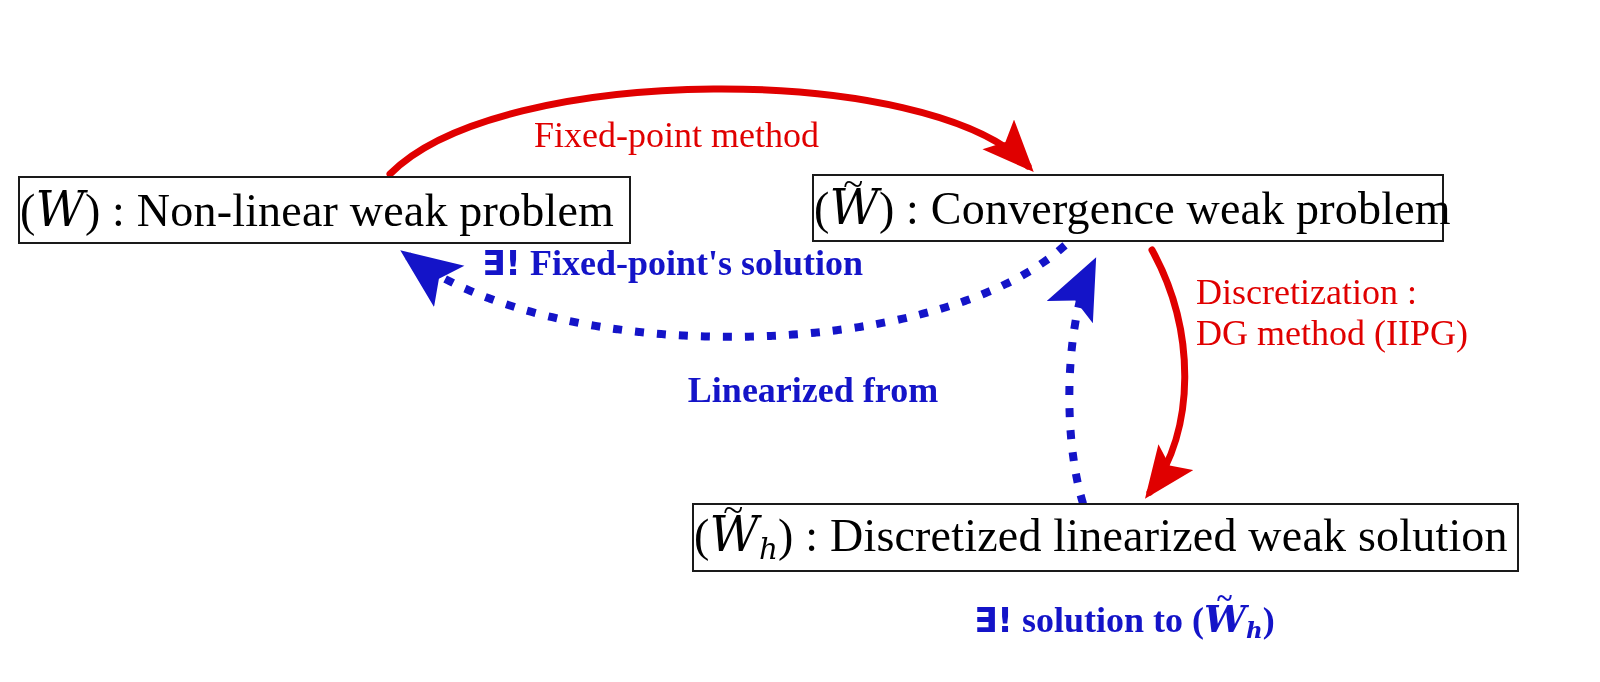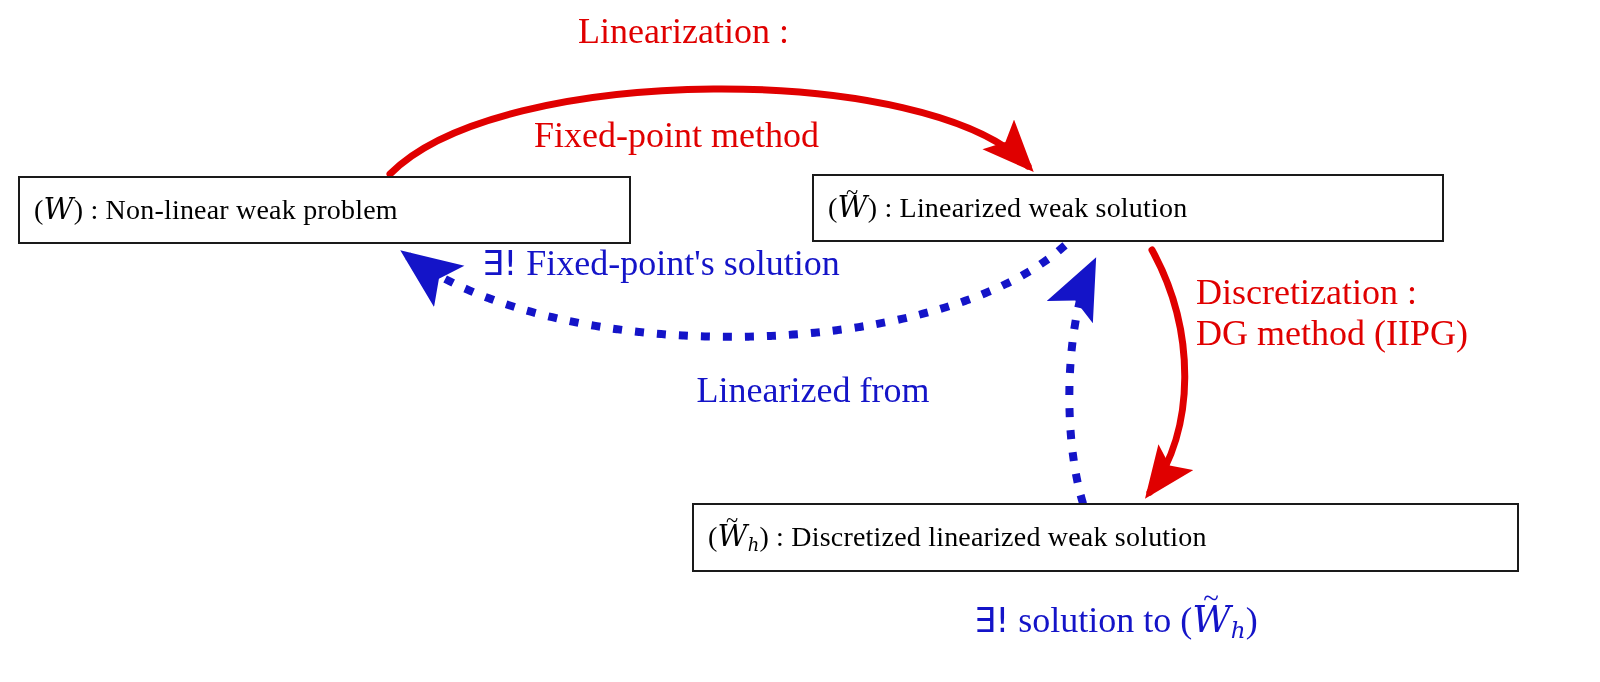--- a/index.html
+++ b/index.html
@@ -32,39 +32,38 @@
     position: absolute;
     box-sizing: border-box;
     border: 2px solid #1a1a1a;
     background: #ffffff;
     display: flex;
     align-items: center;
     white-space: nowrap;
     color: #000000;
   }
   .node-label {
-    font-size: 28px;
+    font-size: 46px;
     line-height: 1;
     letter-spacing: 0.2px;
-    padding-left: 14px;
   }
 
   #box-nonlinear { left: 18px;  top: 176px; width: 613px; height: 68px; }
   #box-linearized { left: 812px; top: 174px; width: 632px; height: 68px; }
   #box-discretized { left: 692px; top: 503px; width: 827px; height: 69px; }
 
   
   .caption {
     position: absolute;
     white-space: nowrap;
     line-height: 1.14;
     font-size: 36px;
   }
   .caption.red  { color: #e00000; }
-  .caption.blue { color: #1414c8; }
+  .caption.blue { color: #1414c8; font-weight: bold; }
 
   #cap-linearization   { left: 578px;  top: 11px;  }
   #cap-fixedpoint      { left: 534px;  top: 115px; }
   #cap-discretization  { left: 1196px; top: 272px; }
   #cap-exists-fixed    { left: 482px;  top: 243px; }
   #cap-convergence     { left: 610px;  top: 370px; text-align: center; width: 406px;}
   #cap-exists-solution { left: 974px;  top: 598px; }
 
   
   .mathcal {
@@ -112,23 +111,20 @@
 
     <path d="M 390,174 C 500,62 930,62 1028,166" fill="none" stroke="#e00000" stroke-width="7" stroke-linecap="round" marker-end="url(#red-head)"></path>
 
     <path d="M 1062,248 C 930,362 560,368 408,256" fill="none" stroke="#1414c8" stroke-width="8" stroke-linecap="square" stroke-dasharray="1 21" marker-end="url(#blue-head)"></path>
 
     <path d="M 1152,250 C 1196,330 1196,430 1150,492" fill="none" stroke="#e00000" stroke-width="7" stroke-linecap="round" marker-end="url(#red-head)"></path>
 
     <path d="M 1082,500 C 1062,430 1066,320 1092,266" fill="none" stroke="#1414c8" stroke-width="8" stroke-linecap="square" stroke-dasharray="1 21" marker-end="url(#blue-head)"></path>
   </svg>
 
-  <div class="caption red" id="cap-linearization">
-    <span>Linearization :</span>
-  </div>
 
   <div class="caption red" id="cap-fixedpoint">
     <span>Fixed-point method</span>
   </div>
 
   <div class="caption red" id="cap-discretization">
     <div>Discretization :</div>
     <div>DG method (IIPG)</div>
   </div>
 
@@ -145,21 +141,21 @@
   </div>
 
   <div class="node-box" id="box-nonlinear">
     <div class="node-label">
       <span>(<span class="mathcal">W</span>)</span><span> : </span><span>Non-linear weak problem</span>
     </div>
   </div>
 
   <div class="node-box" id="box-linearized">
     <div class="node-label">
-      <span>(<span class="tilde-wrap"><span class="tilde-mark">~</span><span class="mathcal">W</span></span>)</span><span> : </span><span>Linearized weak solution</span>
+      <span>(<span class="tilde-wrap"><span class="tilde-mark">~</span><span class="mathcal">W</span></span>)</span><span> : </span><span>Convergence weak problem</span>
     </div>
   </div>
 
   <div class="node-box" id="box-discretized">
     <div class="node-label">
       <span>(<span class="tilde-wrap"><span class="tilde-mark">~</span><span class="mathcal">W</span></span><span class="sub">h</span>)</span><span> : </span><span>Discretized linearized weak solution</span>
     </div>
   </div>
 
 </div>

